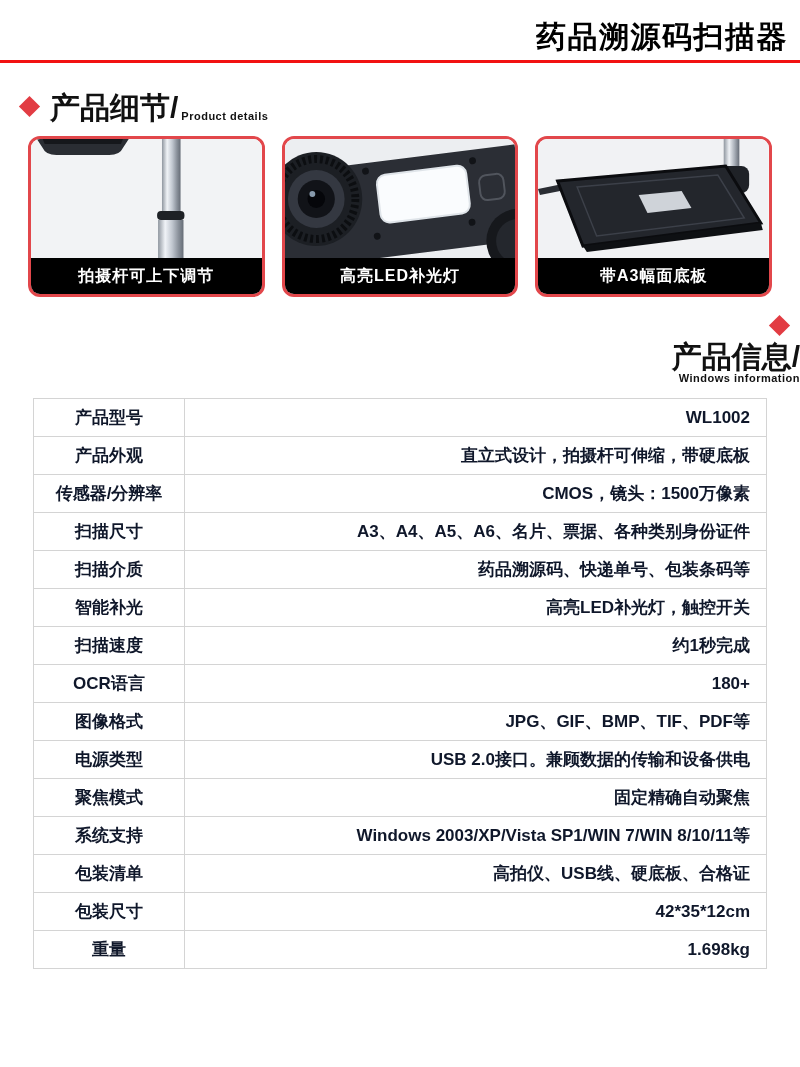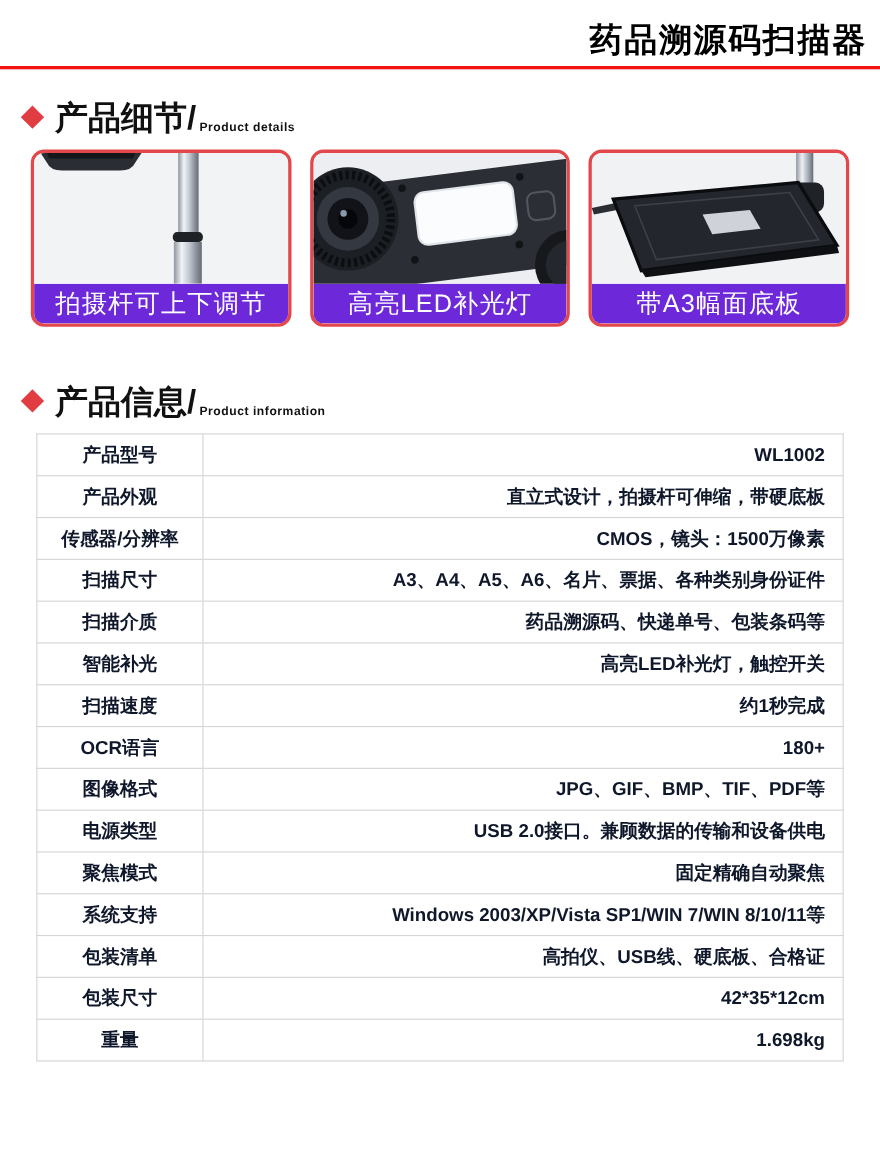--- a/index.html
+++ b/index.html
@@ -11,39 +11,39 @@
   
   .hdr{padding:20px 12px 7px 0;}
   .hdr-title{
     text-align:right;font-size:30px;font-weight:700;color:#000;
     letter-spacing:1.5px;line-height:1.1;
   }
   .red-rule{height:3px;background:#f21212;}
   
   .sec-head{display:flex;align-items:flex-end;margin-left:15px;text-align:right;}
   .sec-head.first{margin-top:30px;}
-  .sec-head.second{margin-top:54px;}
+  .sec-head.second{margin-top:21px;flex-direction:column;}
   .diamond{
     width:15px;height:15px;background:#e23c43;
     transform:rotate(45deg);margin:0 13px 9px 7px;flex:0 0 auto;
   }
   .sec-zh{font-size:30px;font-weight:900;color:#111;line-height:1;}
   .sec-en{font-size:11px;font-weight:700;color:#111;margin-left:3px;padding-bottom:1px;letter-spacing:.5px;}
   
   .cards{display:flex;gap:17px;margin:13px 28px 0 28px;}
   .card{
     flex:1;border:3px solid #e2474b;border-radius:12px;
     overflow:hidden;background:#fff;
   }
   .card-photo{display:block;width:100%;height:119px;}
   .card-photo svg{display:block;width:100%;height:119px;}
   .card-band{
-    height:36px;background:#6d28d9;color:#ffffff;
+    height:36px;background:#000000;color:#ffffff;
     display:flex;align-items:center;justify-content:center;
-    font-size:23px;font-weight:400;letter-spacing:1px;
+    font-size:16px;font-weight:700;letter-spacing:1px;
   }
   
   .spec-table{
     width:734px;margin:13px auto 0 auto;border-collapse:collapse;
     table-layout:fixed;
   }
   .spec-table{border:1px solid #8f8f8f;}
   .spec-table td{
     border:1px solid #d4d4d4;height:37px;font-size:17px;color:#0f172a;
     vertical-align:middle;
@@ -141,21 +141,21 @@
       </svg>
     </div>
     <div class="card-band">带A3幅面底板</div>
   </div>
 
 </div>
 
 <div class="sec-head second">
   <span class="diamond"></span>
   <span class="sec-zh">产品信息/</span>
-  <span class="sec-en">Product information</span>
+  <span class="sec-en">Windows information</span>
 </div>
 
 <table class="spec-table">
   <tbody>
     <tr>
         <td class="spec-label">产品型号</td>
         <td class="spec-value">WL1002</td>
       </tr>
     <tr>
         <td class="spec-label">产品外观</td>

